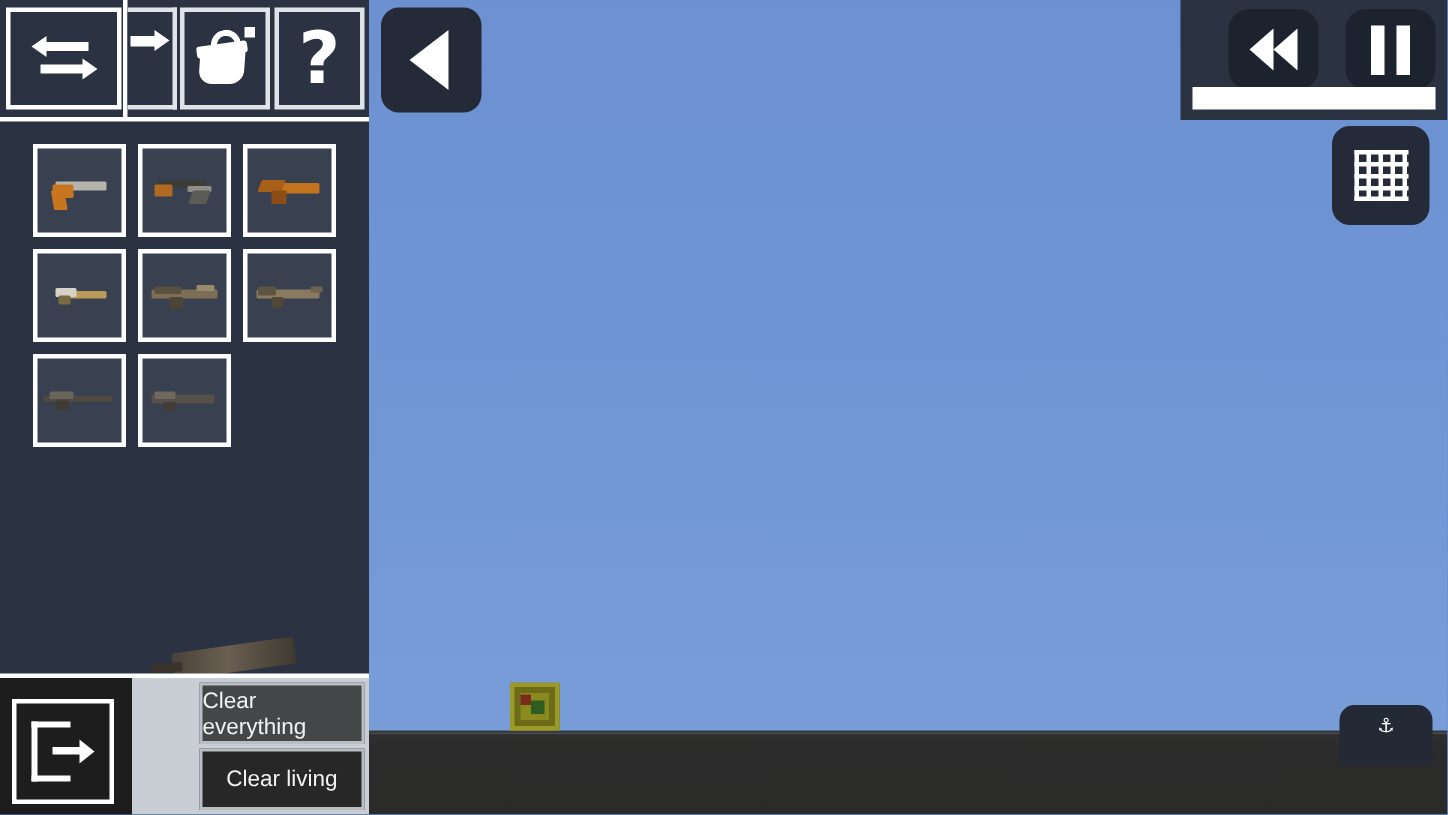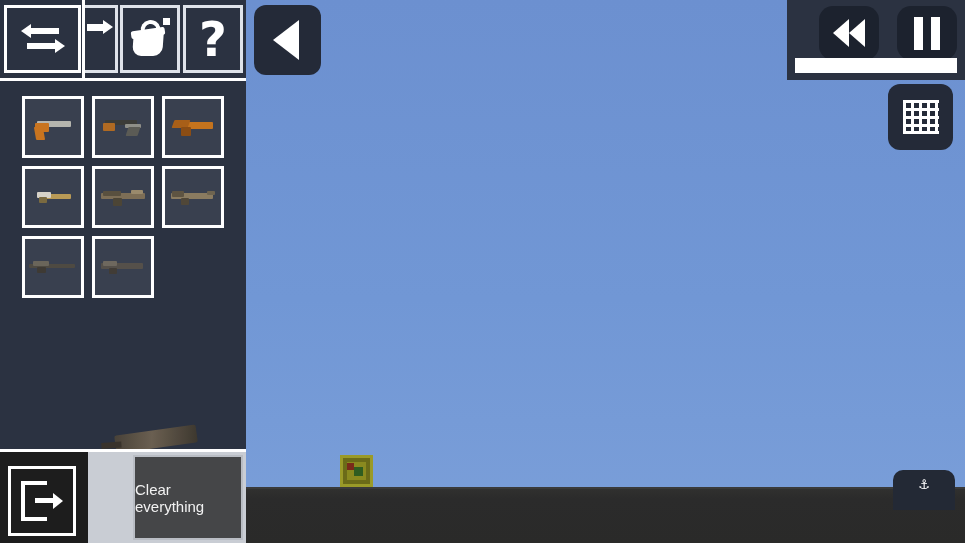--- a/index.html
+++ b/index.html
@@ -368,13 +368,14 @@
     <span class="exit-glyph">
       <span class="box"></span>
         <span class="shaft"></span>
         <span class="ah"></span>
     </span>
   </div>
 </div>
 
 <div id="clear-panel">
   <div class="clear-btn transparent">Clear everything</div>
+  <div class="clear-btn">Clear living</div>
 </div>
 
 </body></html>

